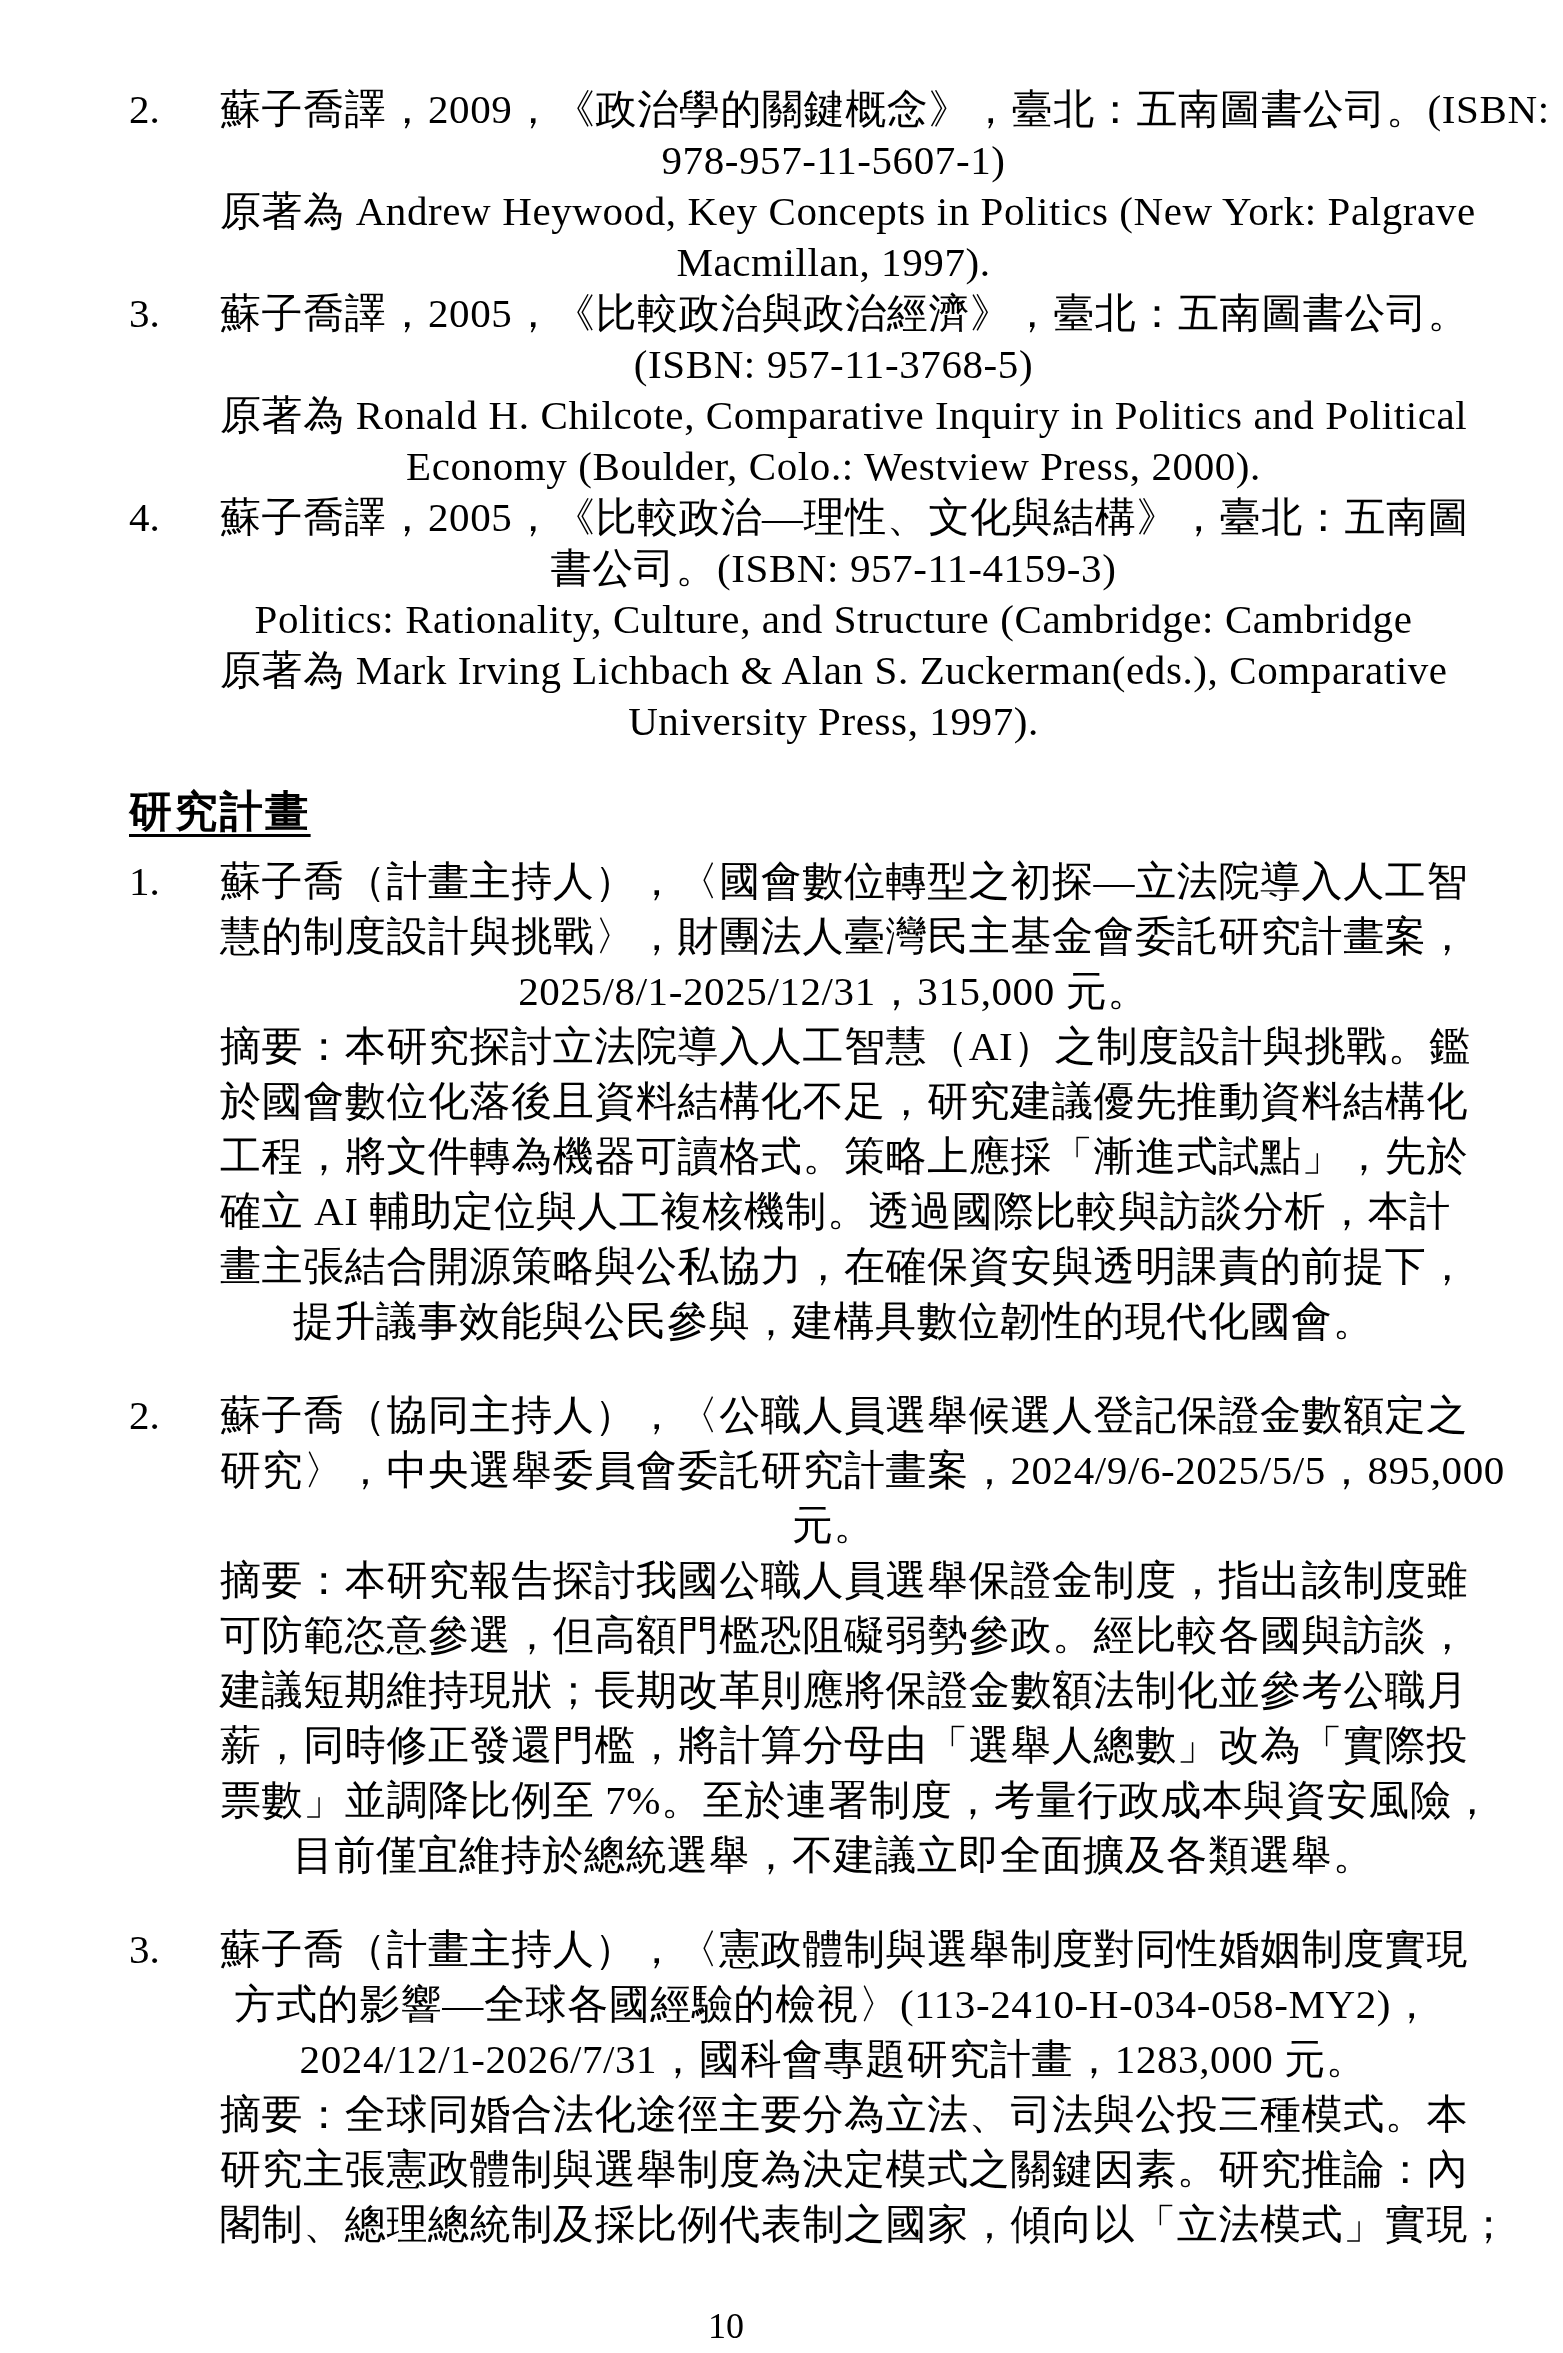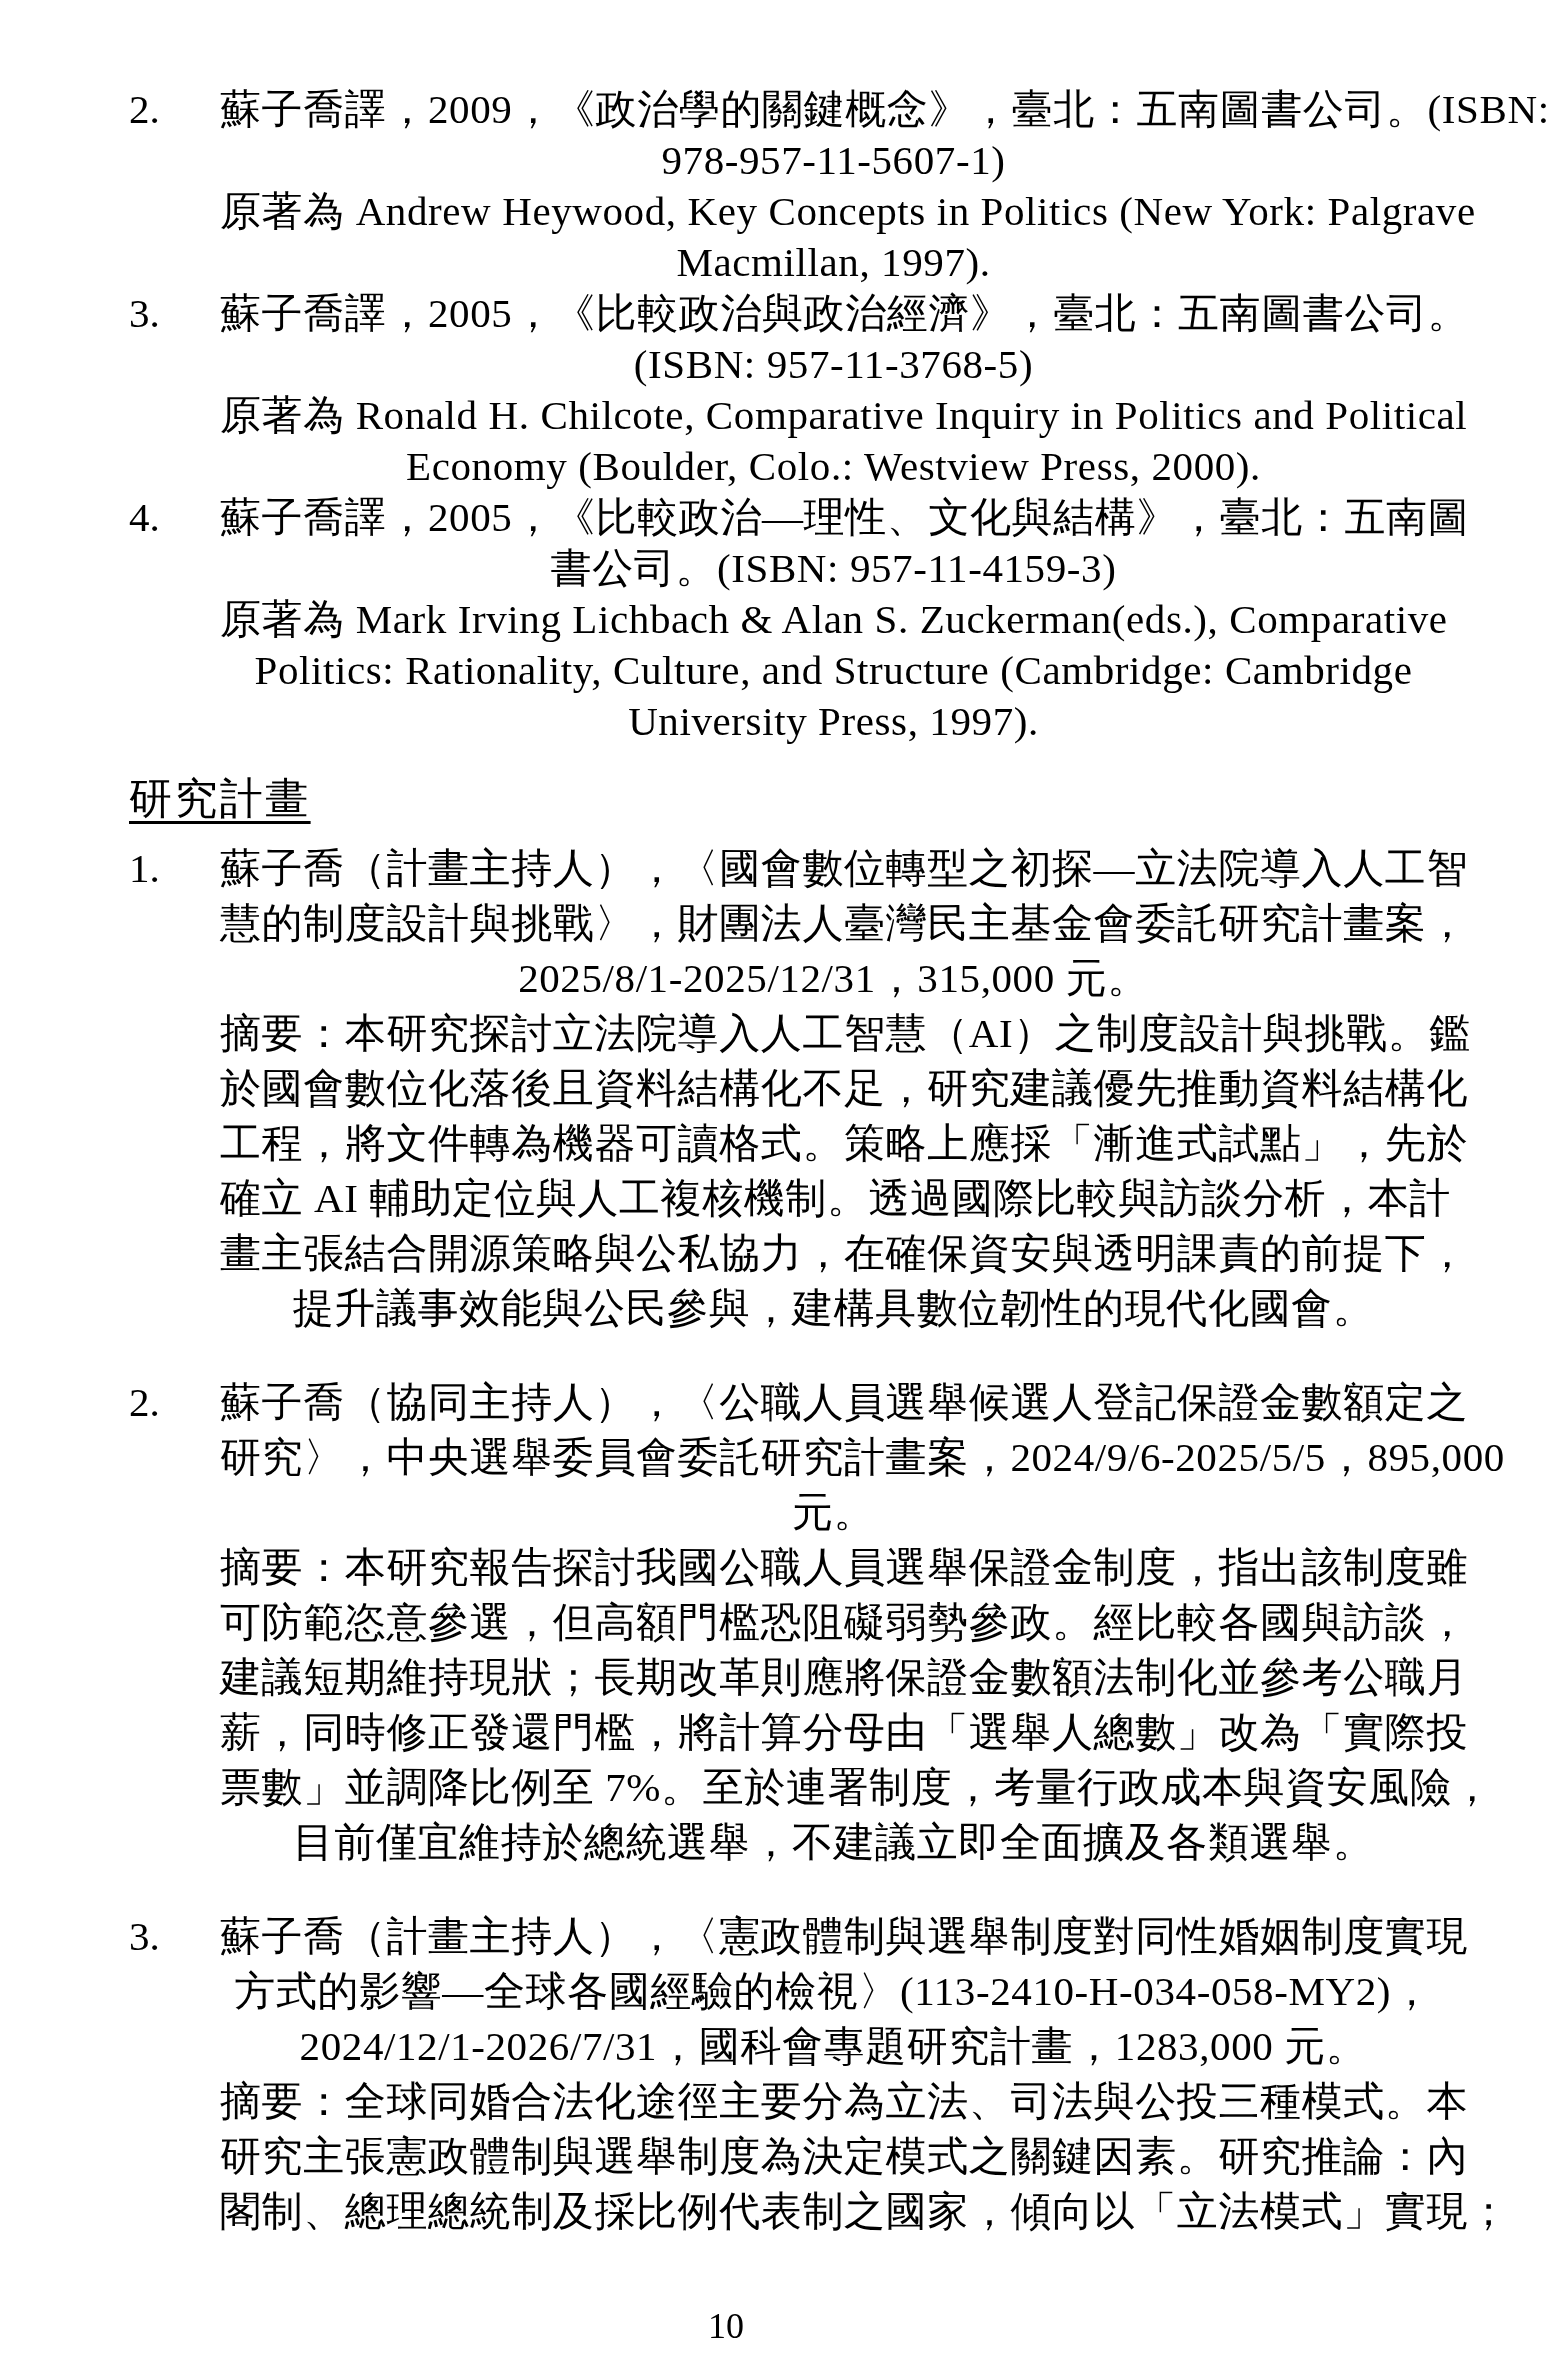--- a/index.html
+++ b/index.html
@@ -27,24 +27,24 @@
   .body { flex: 1 1 auto; min-width: 0; }
   .line {
     white-space: nowrap;
     letter-spacing: 0.6px;
     font-size: 41px;
     text-align: center;
   }
   .books .num, .books .line { line-height: 51px; }
   .research .num, .research .line { line-height: 55px; }
   .heading {
-    margin: 25px 0 15px 0;
+    margin: 38px 0 15px 0;
     font-size: 43px;
     line-height: 54px;
-    font-weight: normal;
+    font-weight: bold;
     text-decoration: underline;
     text-decoration-thickness: 3px;
     text-underline-offset: 8.4px;
     letter-spacing: 2.4px;
   }
   .research .item + .item { margin-top: 39px; }
   .footer {
     position: absolute;
     top: 2305px;
     left: 0;
@@ -80,22 +80,22 @@
           <div class="line">原著為 Ronald H. Chilcote, Comparative Inquiry in Politics and Political</div>
           <div class="line">Economy (Boulder, Colo.: Westview Press, 2000).</div>
         </div>
       </div>
 
       <div class="item">
         <div class="num">4.</div>
         <div class="body">
           <div class="line">蘇子喬譯，2005，《比較政治—理性、文化與結構》，臺北：五南圖</div>
           <div class="line">書公司。(ISBN: 957-11-4159-3)</div>
+          <div class="line">Politics: Rationality, Culture, and Structure (Cambridge: Cambridge</div>
           <div class="line">原著為 Mark Irving Lichbach &amp; Alan S. Zuckerman(eds.), Comparative</div>
-          <div class="line">Politics: Rationality, Culture, and Structure (Cambridge: Cambridge</div>
           <div class="line">University Press, 1997).</div>
         </div>
       </div>
 
     </section>
 
     <h2 class="heading">研究計畫</h2>
 
     <section class="research">
 

